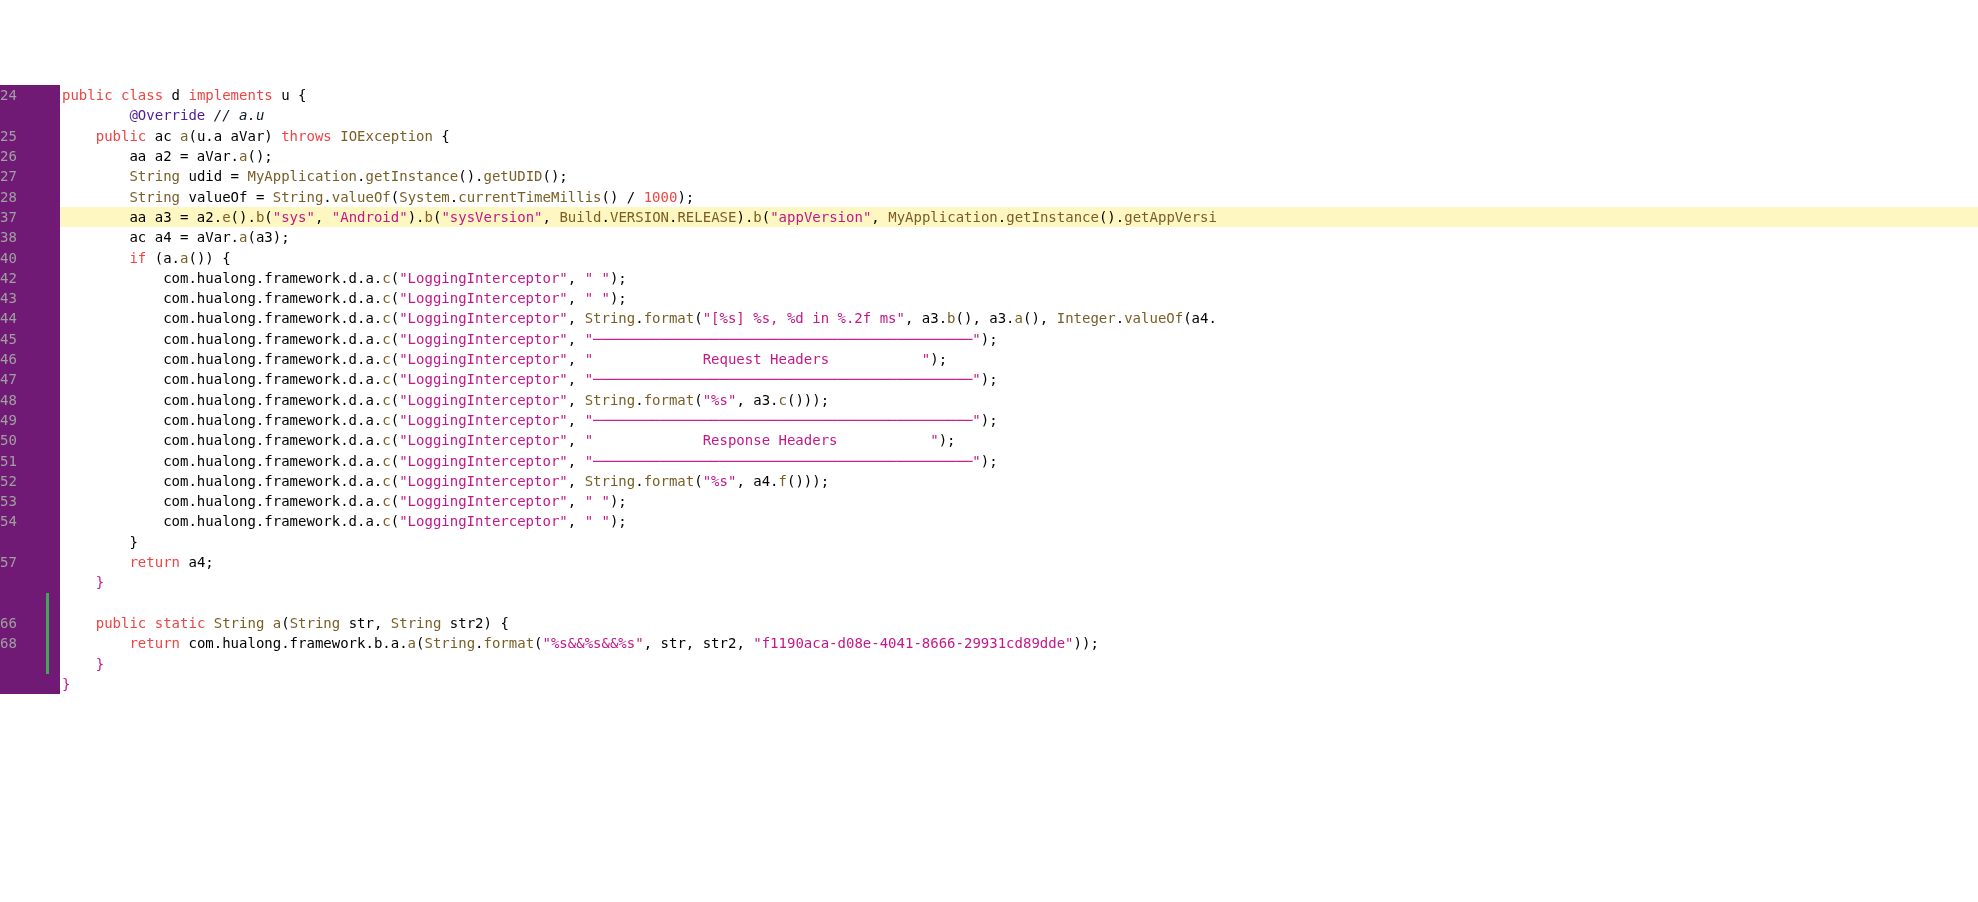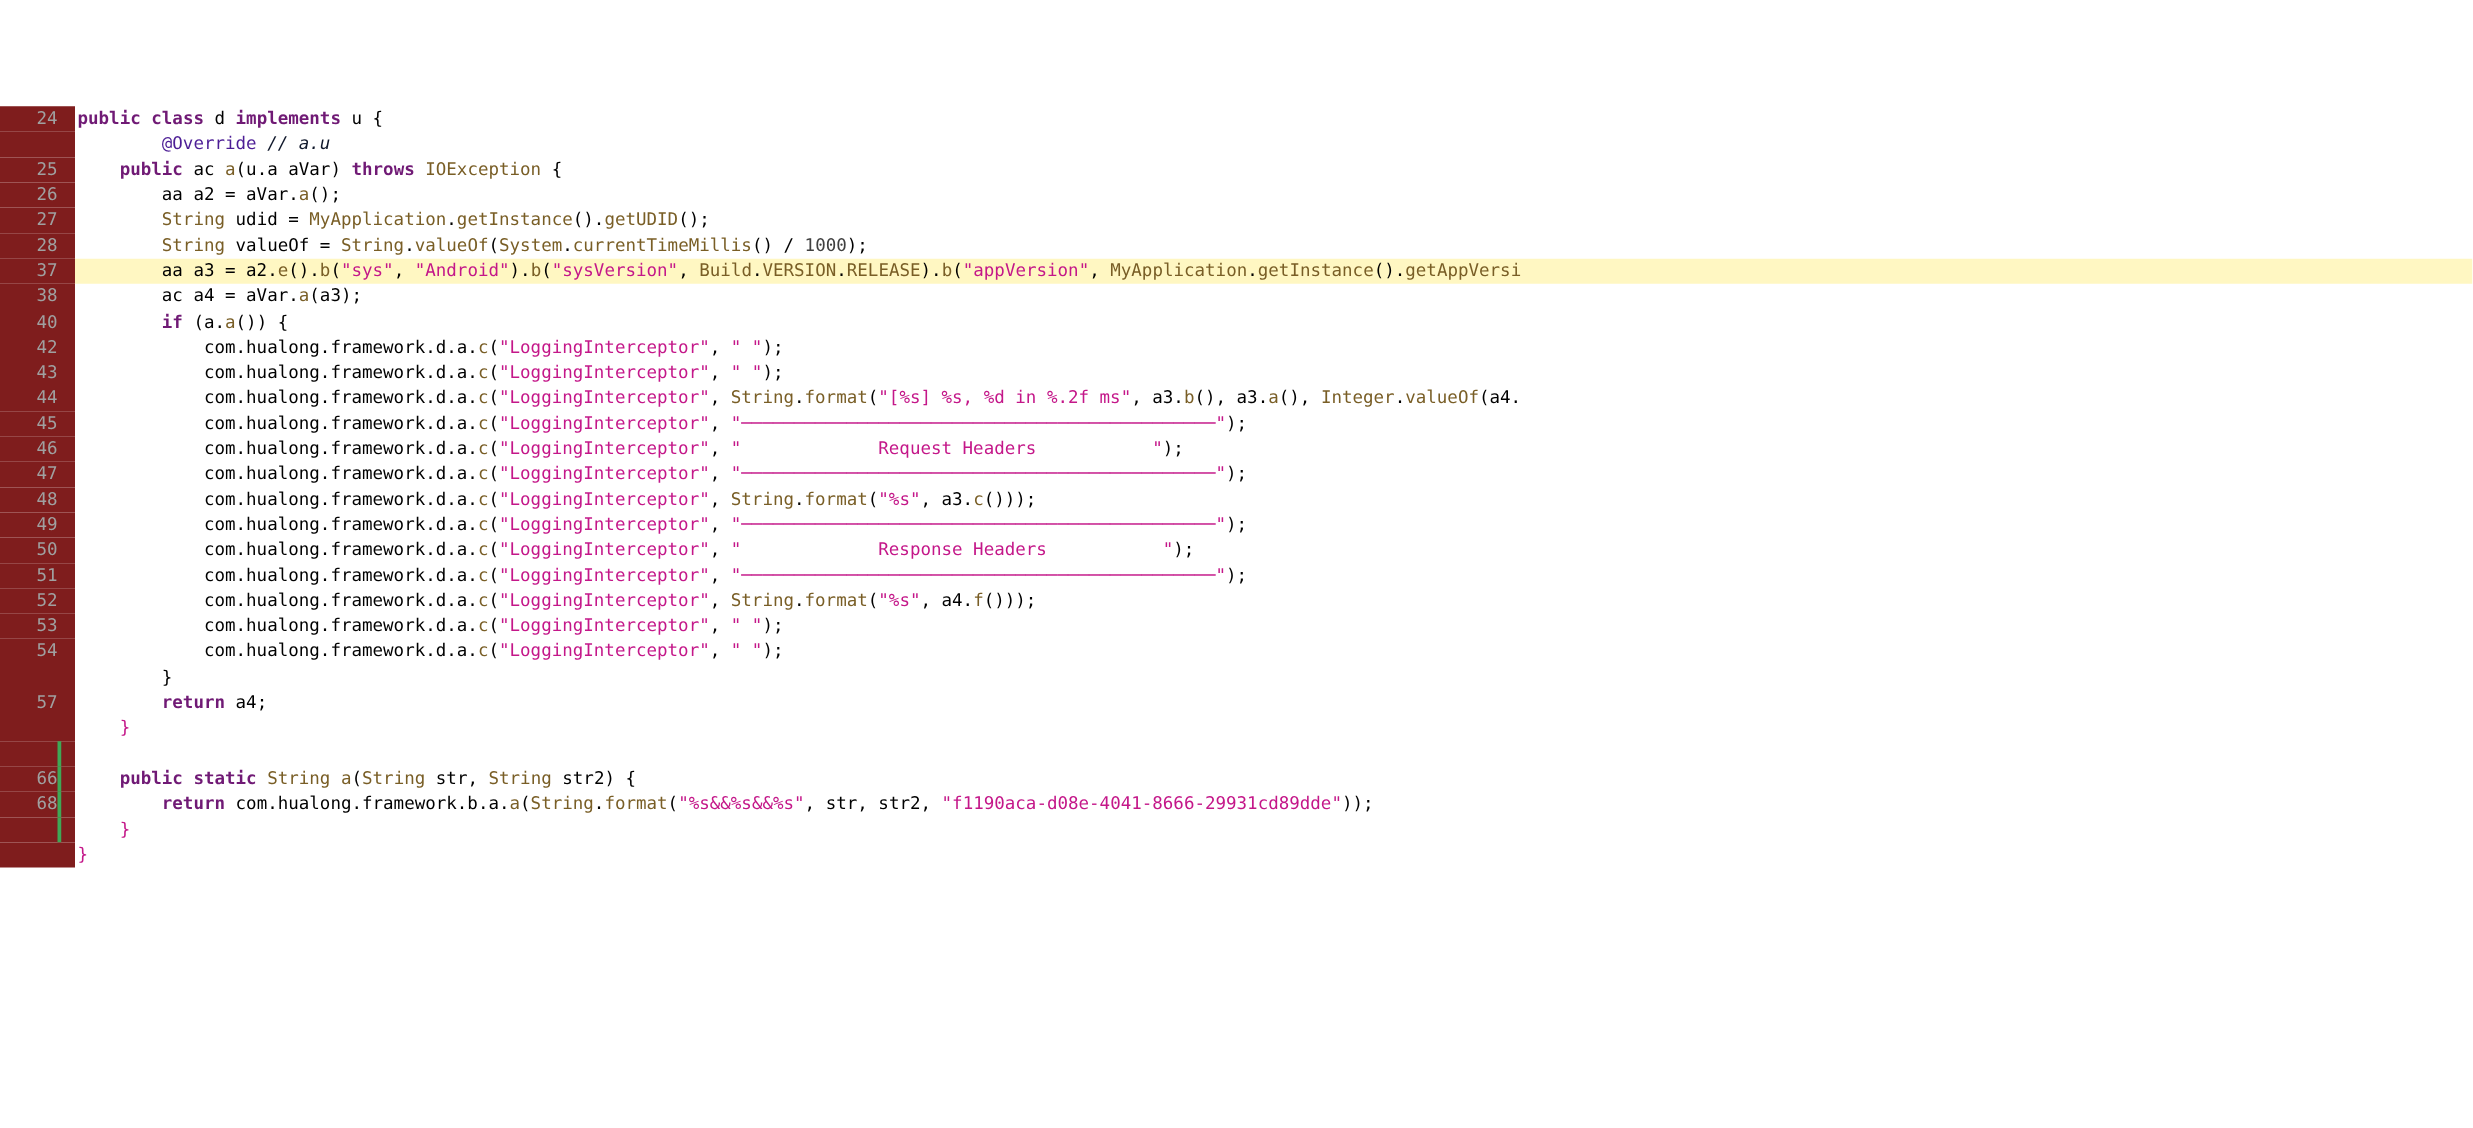--- a/index.html
+++ b/index.html
@@ -14,37 +14,36 @@
     overflow-x: hidden;
   }
   .line {
     display: flex;
     align-items: flex-start;
     min-width: 100%;
   }
   .gutter {
     width: 46px;
     flex: 0 0 46px;
-    text-align: right;
     padding-right: 14px;
     color: #a0a0a0;
     user-select: none;
-    background: #7f1d1d;
+    background: #701a75;
   }
   .code {
     flex: 1;
     padding-left: 2px;
   }
   .hl .code {
     background: #fff7c2;
   }
-  .kw { color: #701a75; font-weight: bold; }
+  .kw { color: #ef4444; font-weight: normal; }
   .type { color: #795e26; }
   .str { color: #c41789; }
-  .num { color: #404040; }
+  .num { color: #ef4444; }
   .ann { color: #4c1d95; }
   .cmt { color: #0f172a; font-style: italic; }
   .modbar {
     position: absolute;
     left: 46px;
     top: 0;
     bottom: 0;
     width: 3px;
     background: #3fa856;
   }

